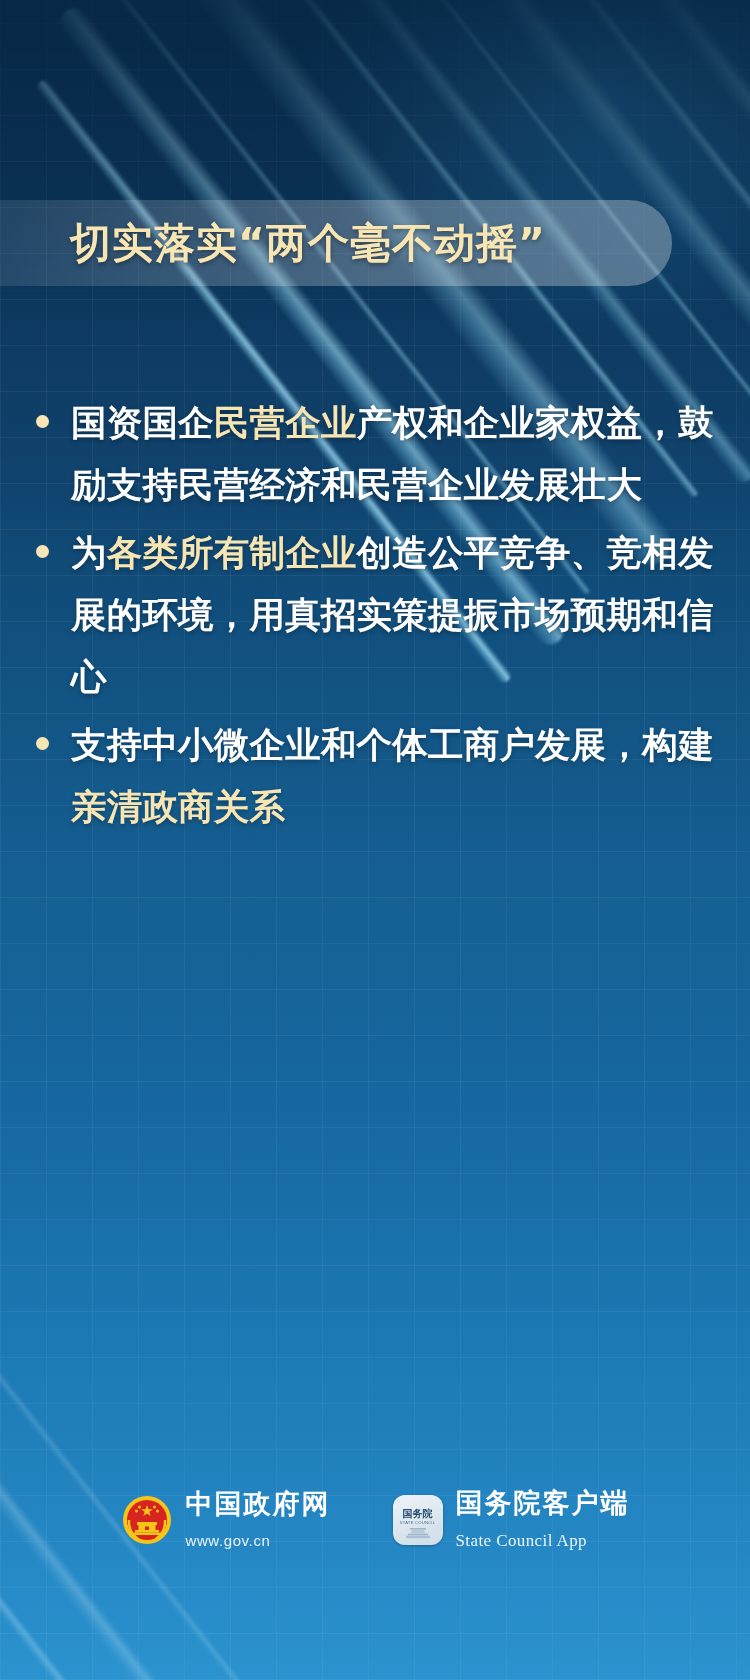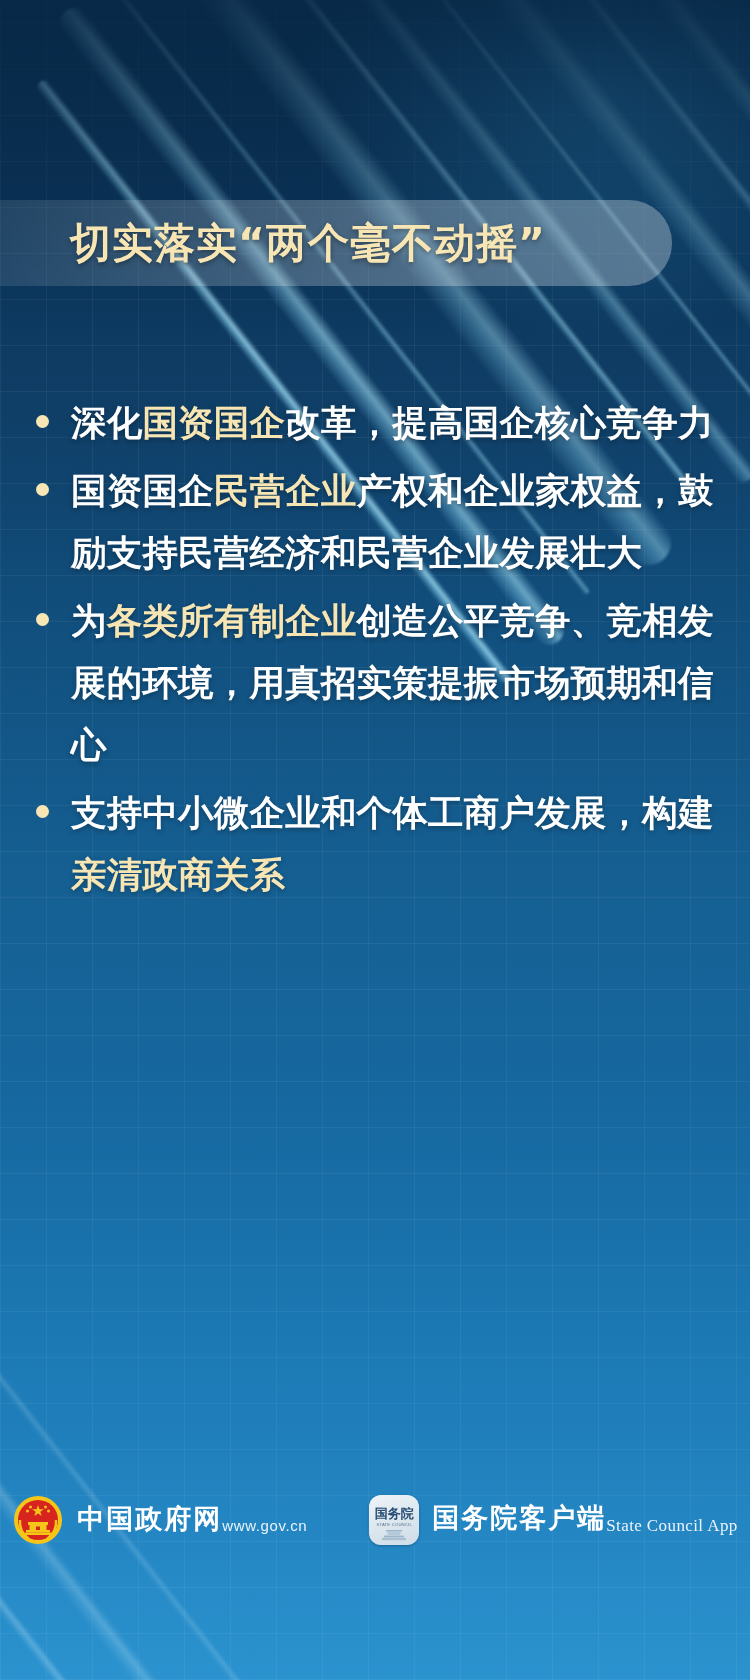--- a/index.html
+++ b/index.html
@@ -103,38 +103,38 @@
     font-family:"DejaVu Sans","Liberation Sans",sans-serif;
   }
   .txt .hl{color:#f7e6b4;}
 
   
   .footer{
     position:absolute;left:0;top:1480px;width:750px;height:80px;
     display:flex;align-items:center;justify-content:center;gap:62px;
   }
   .fl{display:flex;align-items:center;gap:13px;}
-  .fl-text{display:flex;flex-direction:row;justify-content:center;}
+  .fl-text{display:flex;flex-direction:column;justify-content:center;}
   .fl-cn{
     font-size:27px;font-weight:bold;color:#ffffff;letter-spacing:2px;line-height:1.12;
     font-family:"DejaVu Sans","Liberation Sans",sans-serif;
   }
   .fl-en{
     font-size:15px;color:#eaf4fb;letter-spacing:.6px;line-height:1.3;margin-top:12px;
     font-family:"Liberation Sans",sans-serif;
   }
   .fl-en.serif{font-family:"Liberation Serif","DejaVu Serif",serif;font-size:17px;letter-spacing:.4px;}
   .emblem{width:52px;height:52px;}
   .appicon{
     width:50px;height:50px;border-radius:12px;
     background:linear-gradient(160deg,#eef4f8 0%,#dbe6ee 55%,#cfdde8 100%);
     display:flex;flex-direction:column;align-items:center;justify-content:center;
     box-shadow:0 1px 3px rgba(0,0,0,.25);
   }
-  .appicon .ai-cn{font-size:13px;font-weight:bold;color:#2a4d73;letter-spacing:0;line-height:1;
+  .appicon .ai-cn{font-size:10px;font-weight:bold;color:#2a4d73;letter-spacing:0;line-height:1;
     font-family:"DejaVu Sans","Liberation Sans",sans-serif;margin-top:8px;}
   .appicon .ai-en{font-size:4.2px;color:#51708f;letter-spacing:.2px;margin-top:1.5px;
     font-family:"Liberation Sans",sans-serif;}
   .appicon .ai-gate{margin-top:2px;}
 </style>
 </head>
 <body>
 
 <div class="poster">
 
@@ -166,24 +166,20 @@
     <i style="left:470px;top:10px;width:8px;height:690px;opacity:.45;"></i>
   </div>
 
 
   <div class="banner">
     <div class="banner-title">切实落实“两个毫不动摇”</div>
   </div>
 
   <div class="list">
 
-    <div class="item">
-      <span class="dot"></span>
-      <div class="txt"><span>深化</span><span class="hl">国资国企</span><span>改革，提高国企核心竞争力</span></div>
-    </div>
 
 
     <div class="item">
       <span class="dot"></span>
       <div class="txt"><span>国资国企</span><span class="hl">民营企业</span><span>产权和企业家权益，鼓励支持民营经济和民营企业发展壮大</span></div>
     </div>
 
     <div class="item">
       <span class="dot"></span>
       <div class="txt"><span>为</span><span class="hl">各类所有制企业</span><span>创造公平竞争、竞相发展的环境，用真招实策提振市场预期和信心</span></div>

